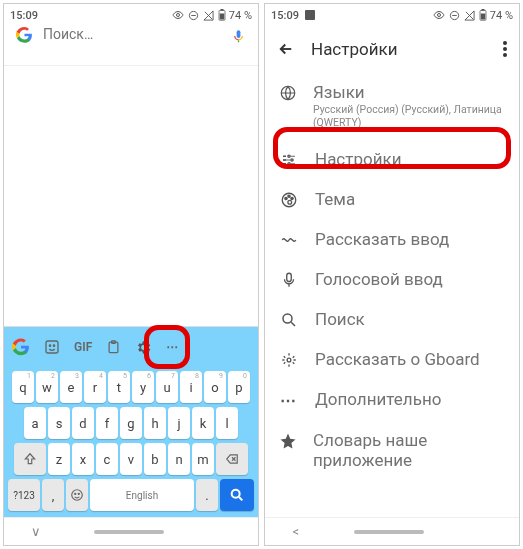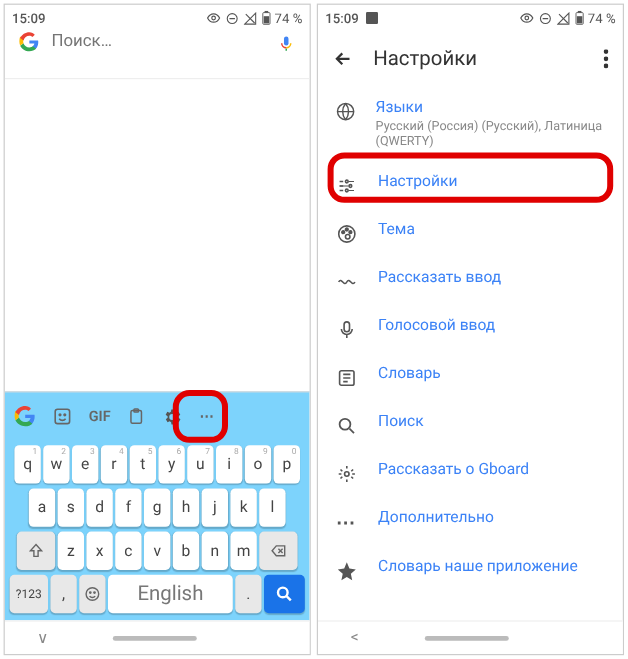--- a/index.html
+++ b/index.html
@@ -18,38 +18,38 @@
   .body-area { flex: 1; }
 
   .kb { background: #7dd3fc; border-top: 1px solid #ddd; }
   .kb-sugg { height: 40px; display: flex; align-items: center; padding: 0 8px; gap: 14px; color: #555; position: relative; }
   .kb-sugg .s-item { display: inline-flex; align-items: center; justify-content: center; font-size: 12px; font-weight: 600; color: #666; }
   .kb-rows { padding: 4px 2px 6px; }
   .kb-row { display: flex; justify-content: center; gap: 2px; margin-bottom: 4px; }
   .key { background: #fff; border-radius: 4px; height: 32px; width: 22px; display: flex; align-items: center; justify-content: center; font-size: 13px; color: #444; box-shadow: 0 1px 1px rgba(0,0,0,.2); position: relative; }
   .key .hint { position: absolute; top: 1px; right: 3px; font-size: 7px; color: #aaa; }
   .key.wide { width: 32px; }
-  .key.space { flex: 1; font-size: 17px; color: #777; }
+  .key.space { flex: 1; font-size: 10px; color: #777; }
   .key.search { background: #1a73e8; width: 34px; }
   .key.shift, .key.back, .key.sym, .key.comma, .key.dot, .key.emoji { background: #e8e8e8; }
   .row4 { display: flex; gap: 2px; padding: 0 2px; }
 
   .navbar { height: 28px; display: flex; align-items: center; justify-content: space-around; background: #fff; border-top: 1px solid #eee; }
   .nav-pill { width: 70px; height: 4px; background: #bbb; border-radius: 2px; }
   .nav-v { font-size: 13px; color: #888; }
 
   .hlbox { position: absolute; border: 5px solid #e00000; border-radius: 14px; pointer-events: none; }
 
   
   .appbar { height: 46px; display: flex; align-items: center; padding: 0 12px; gap: 16px; }
   .appbar .title { font-size: 17px; color: #333; flex: 1; }
   .menu-list { flex: 1; overflow: hidden; }
   .menu-item { display: flex; align-items: flex-start; padding: 10px 14px; gap: 16px; }
   .menu-item .mi-icon { width: 20px; display: flex; justify-content: center; padding-top: 2px; color: #555; }
-  .menu-item .mi-texts .mi-title { font-size: 13px; color: #3b82f6; }
+  .menu-item .mi-texts .mi-title { font-size: 17px; color: #737373; }
   .menu-item .mi-texts .mi-sub { font-size: 10.5px; color: #888; margin-top: 2px; line-height: 1.2; }
   .dots { letter-spacing: 2px; font-weight: bold; }
 
   svg { display: block; }
 </style>
 </head>
 <body>
 
 <div class="phone">
   <div class="statusbar">
@@ -317,31 +317,20 @@
             <rect x="9" y="3" width="6" height="11" rx="3"></rect>
             <path d="M6 11a6 6 0 0012 0M12 17v4"></path>
           </svg>
         </div>
         <div class="mi-texts">
           <div class="mi-title">Голосовой ввод</div>
         </div>
       </div>
       <div class="menu-item">
         <div class="mi-icon">
-          <svg width="18" height="18" viewBox="0 0 24 24" fill="none" stroke="#555" stroke-width="1.8">
-            <rect x="4" y="4" width="16" height="16" rx="2"></rect>
-            <path d="M8 8h8M8 12h8M8 16h5"></path>
-          </svg>
-        </div>
-        <div class="mi-texts">
-          <div class="mi-title">Словарь</div>
-        </div>
-      </div>
-      <div class="menu-item">
-        <div class="mi-icon">
           <svg width="18" height="18" viewBox="0 0 24 24" fill="none" stroke="#555" stroke-width="2">
             <circle cx="10" cy="10" r="6"></circle>
             <path d="M20 20l-5-5"></path>
           </svg>
         </div>
         <div class="mi-texts">
           <div class="mi-title">Поиск</div>
         </div>
       </div>
       <div class="menu-item">

